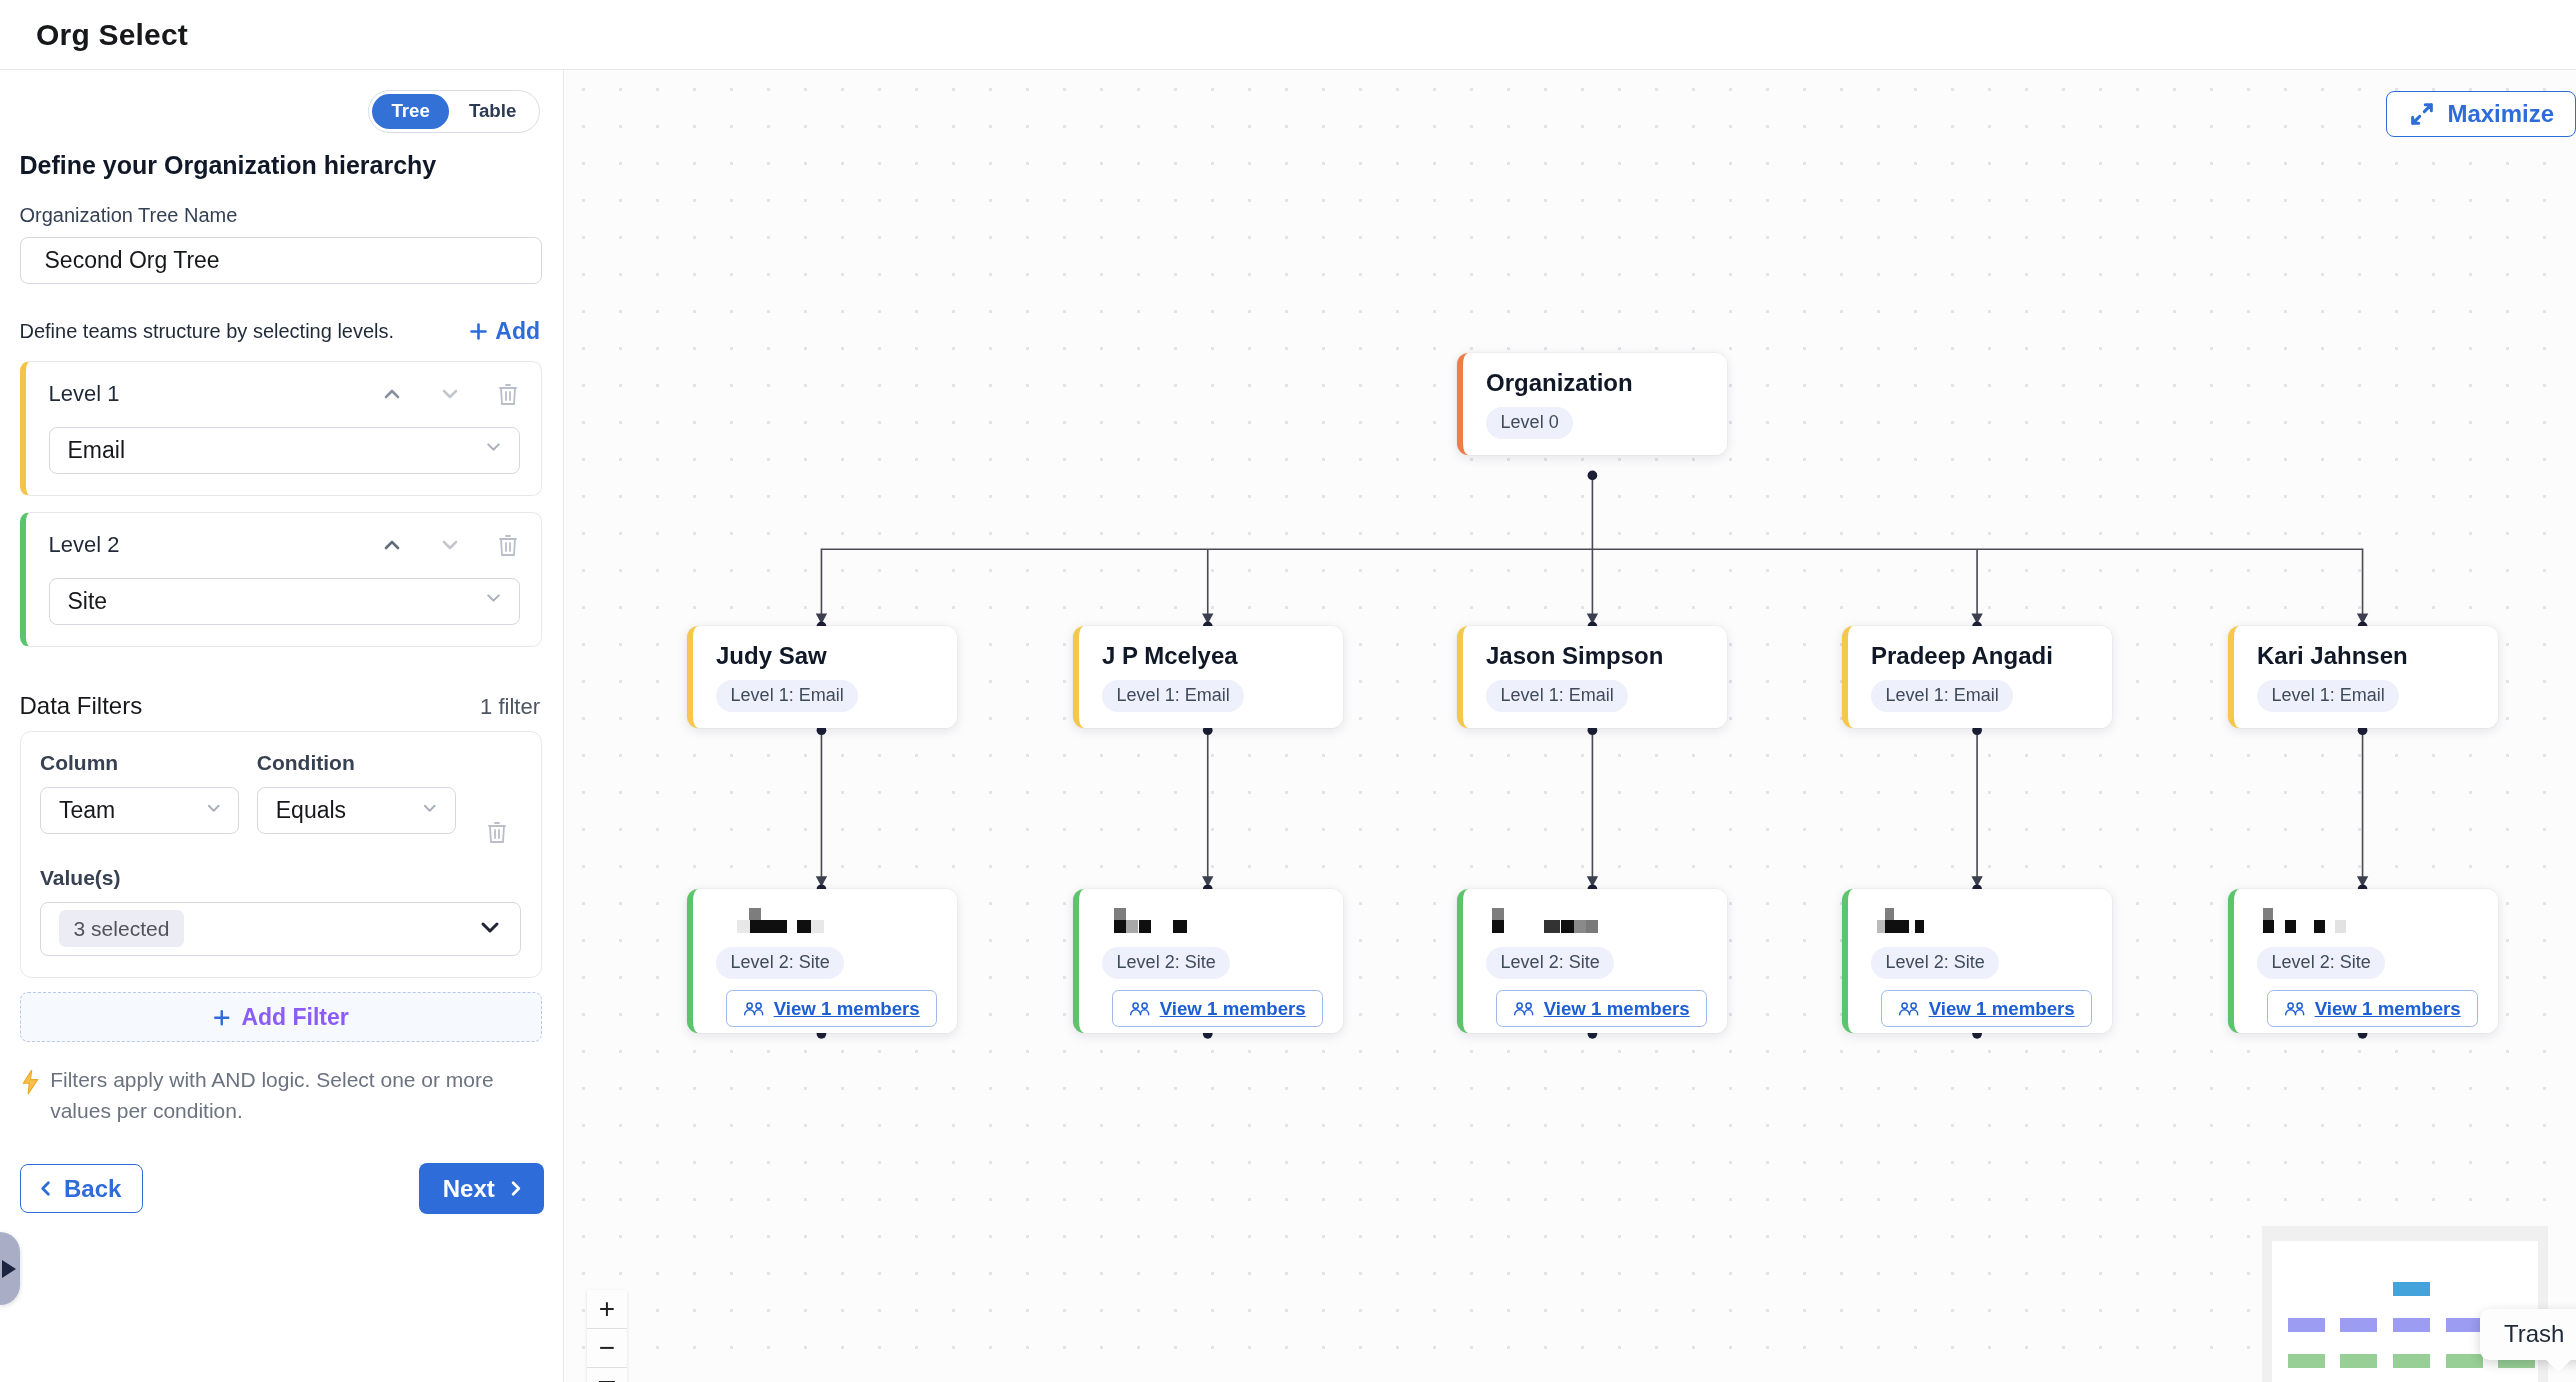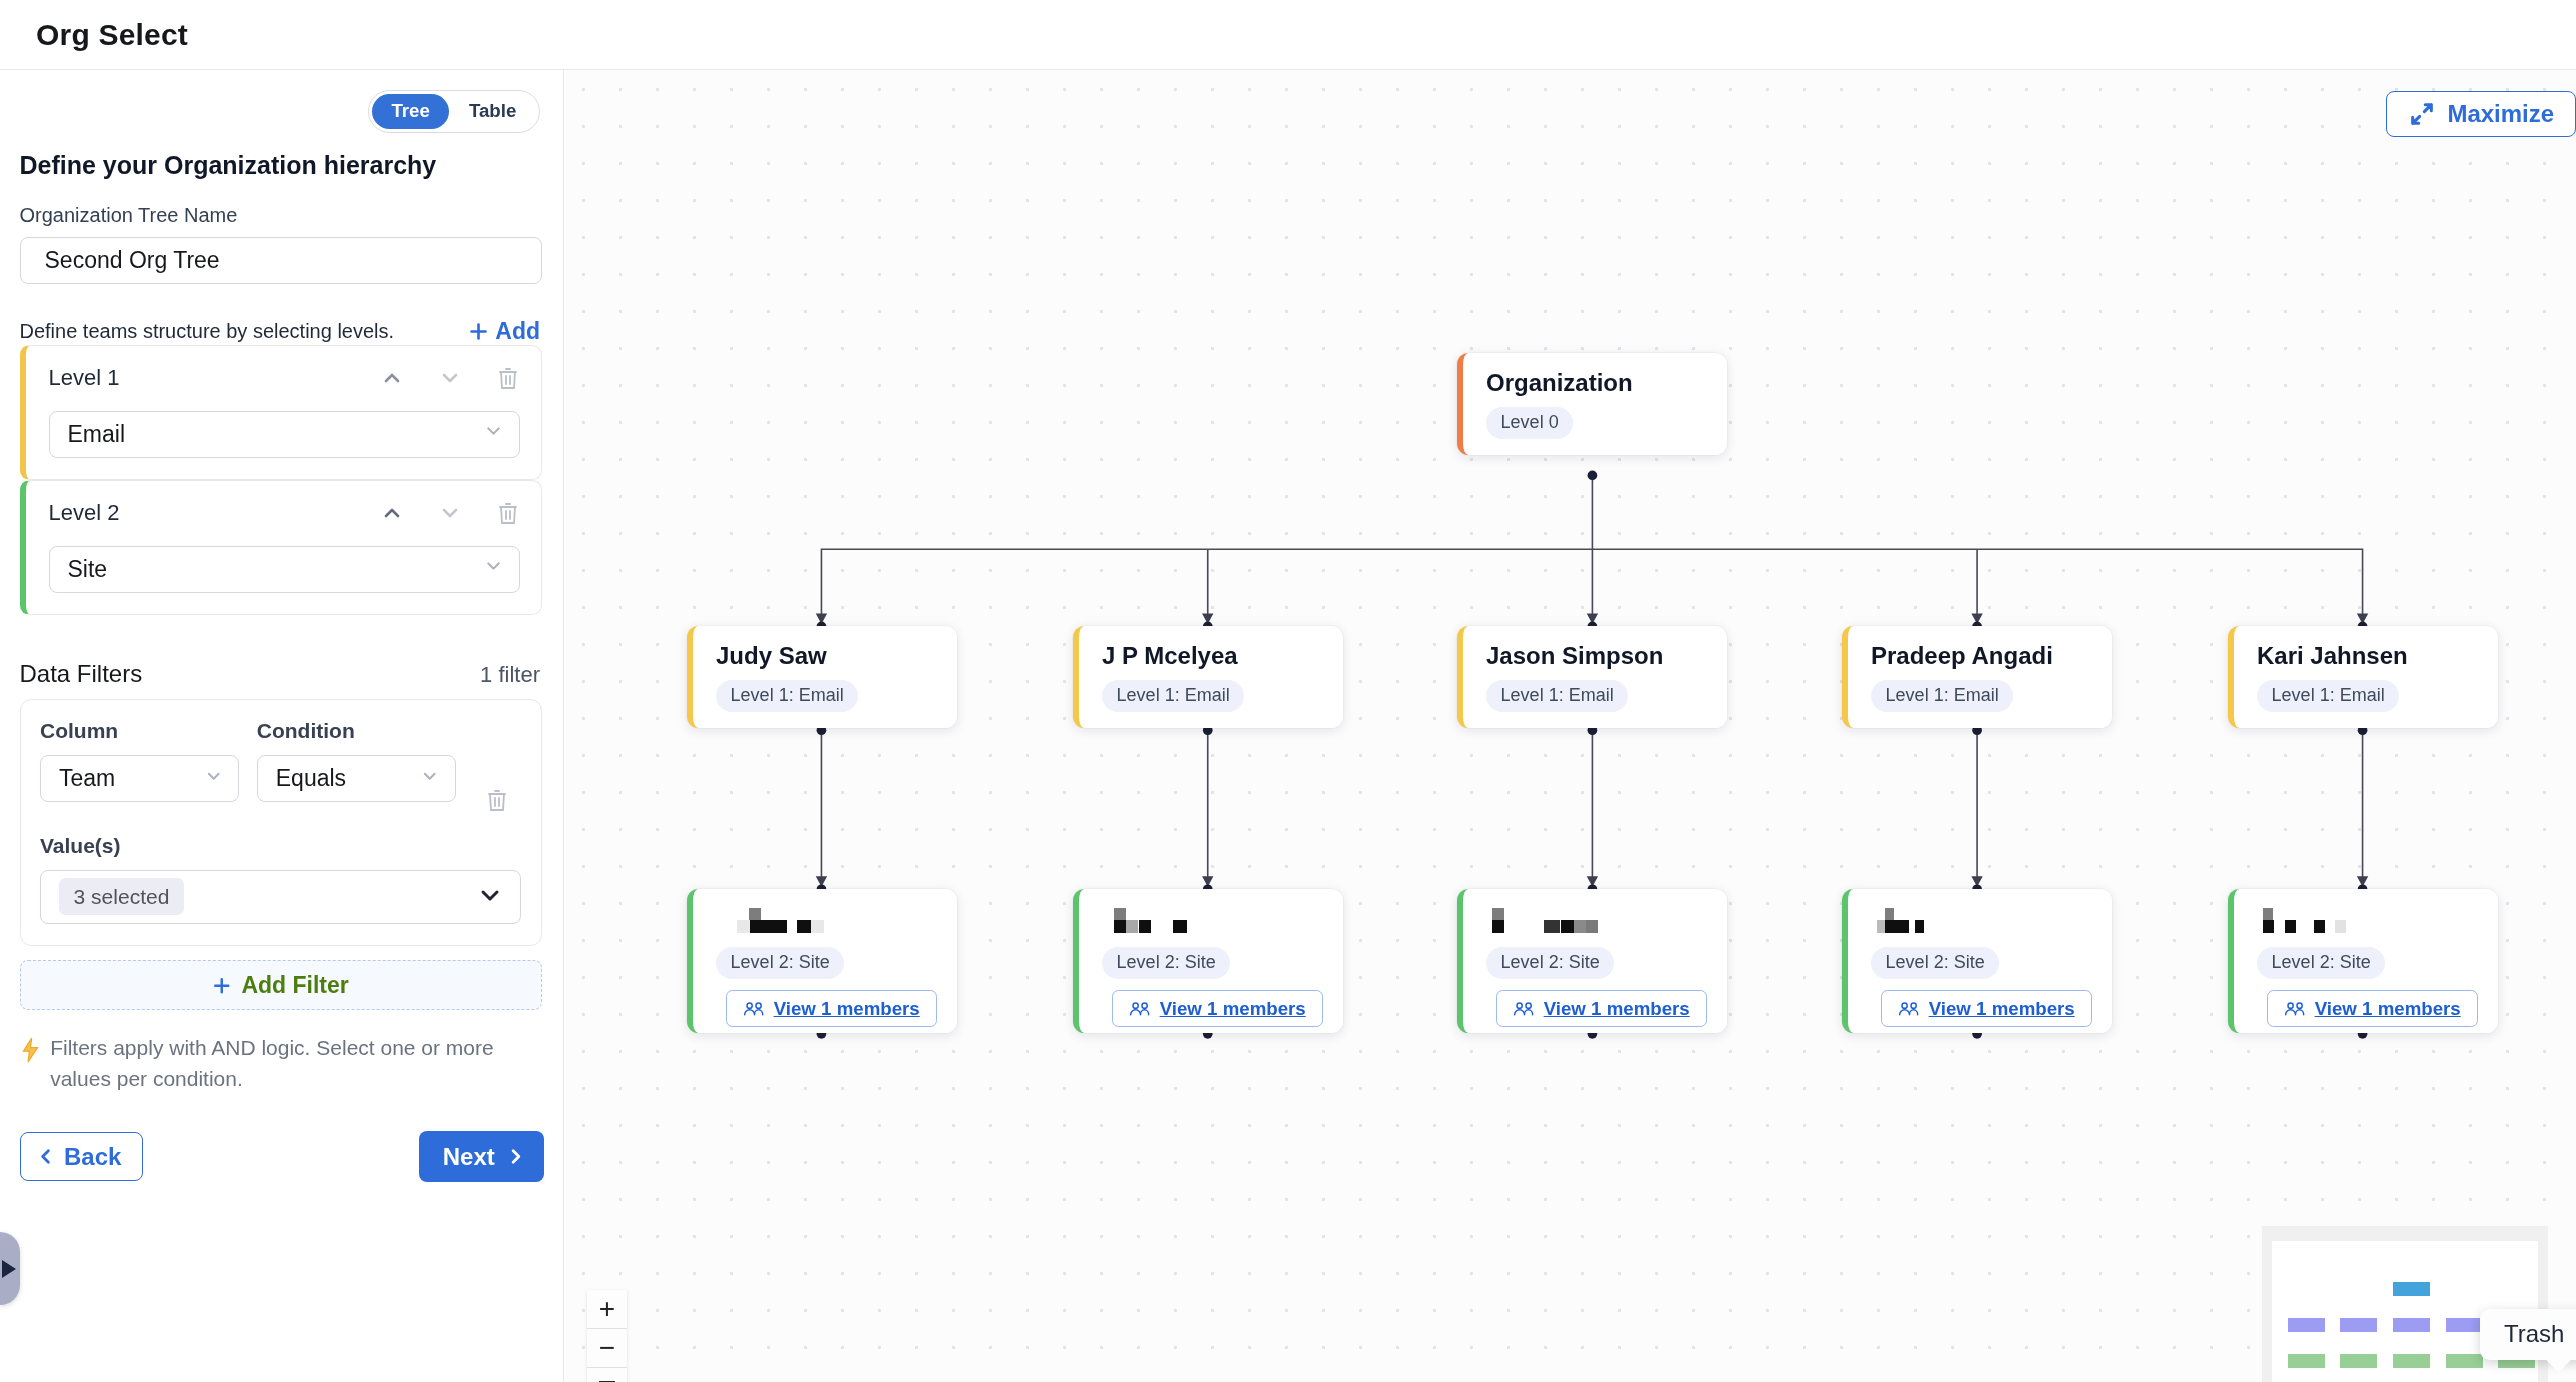--- a/index.html
+++ b/index.html
@@ -18,21 +18,21 @@
   .seg.active { background:#3471d6; color:#fff; }
 
   .panel-heading { margin-top:18px; font-size:25px; font-weight:700; color:#101828; }
   .field-label { margin-top:24px; font-size:20px; color:#344054; }
   .text-input { margin-top:9.7px; width:522px; height:47px; border:0.8px solid #d5d8de; border-radius:8px; font-size:23px; color:#17181c; padding:0 24px; font-family:"Liberation Sans", sans-serif; background:#fff; }
 
   .levels-row { margin-top:34px; display:flex; align-items:center; justify-content:space-between; }
   .levels-desc { font-size:20px; color:#1f2937; }
   .add-btn { display:flex; align-items:center; gap:6.5px; color:#2e6cd9; font-size:23px; font-weight:700; cursor:pointer; }
 
-  .level-card { width:522px; border:0.8px solid #e7e8ec; border-radius:9.7px; padding:19.5px 21px 21px 23px; background:#fff; }
+  .level-card { margin-top:16px; width:522px; border:0.8px solid #e7e8ec; border-radius:9.7px; padding:19.5px 21px 21px 23px; background:#fff; }
   .level-card.yellow { border-left:6.5px solid #f2c449; }
   .level-card.green  { border-left:6.5px solid #5cc46a; }
   .level-head { display:flex; align-items:center; }
   .level-name { font-size:22px; color:#1f2937; flex:1; }
   .icon-btn { margin-left:34px; cursor:pointer; display:flex; align-items:center; }
 
   .select { position:relative; margin-top:19.5px; height:47px; border:0.8px solid #d5d8de; border-radius:8px; background:#fff; display:flex; align-items:center; padding:0 18px; font-size:23px; color:#17181c; cursor:pointer; }
   .select .chev { position:absolute; right:14.6px; top:50%; transform:translateY(-50%); }
 
   .filters-row { margin-top:45px; display:flex; align-items:baseline; justify-content:space-between; }
@@ -41,21 +41,21 @@
   .filter-card { margin-top:11.4px; width:522px; border:0.8px solid #e7e8ec; border-radius:11.4px; padding:19.5px 19.5px 21px 19.5px; background:#fff; }
   .fc-grid { display:flex; }
   .fc-col { width:205px; margin-right:18px; }
   .fc-label { font-size:21px; font-weight:700; color:#374151; }
   .fc-col .select { margin-top:11.4px; }
   .fc-trash { width:49px; display:flex; align-items:flex-end; justify-content:center; padding-bottom:0; margin-top:68px; }
   .values-label { margin-top:21px; font-size:21px; font-weight:700; color:#374151; }
   .values-select { position:relative; margin-top:11.4px; height:54px; border:0.8px solid #d5d8de; border-radius:8px; display:flex; align-items:center; padding:0 18px; cursor:pointer; }
   .chip { background:#ececf4; border-radius:6.5px; padding:6.5px 14.6px; font-size:21px; color:#52525b; }
 
-  .add-filter { margin-top:14.6px; width:522px; height:50px; border:1.6px dashed #b9c8ea; background:#f6f9fe; border-radius:8px; display:flex; align-items:center; justify-content:center; gap:9.7px; color:#4d7c0f; font-size:23px; font-weight:700; cursor:pointer; }
+  .add-filter { margin-top:14.6px; width:522px; height:50px; border:1.6px dashed #b9c8ea; background:#f6f9fe; border-radius:8px; display:flex; align-items:center; justify-content:center; gap:9.7px; color:#8b5cf6; font-size:23px; font-weight:700; cursor:pointer; }
   .note { margin-top:23px; display:flex; gap:9.7px; font-size:21px; color:#6b7280; line-height:1.45; width:487px; }
   .note svg { flex:0 0 auto; margin-top:3.2px; }
 
   .nav-row { margin-top:37px; display:flex; align-items:center; justify-content:space-between; width:524px; }
   .back-btn { display:flex; align-items:center; gap:8px; border:1.6px solid #2e6cd9; border-radius:8px; background:#fff; color:#2e6cd9; font-size:24px; font-weight:700; padding:9.7px 21px 9.7px 16px; cursor:pointer; }
   .next-btn { display:flex; align-items:center; gap:9.7px; border:none; border-radius:8px; background:#2e6cd9; color:#fff; font-size:24px; font-weight:700; padding:11.4px 19.5px 11.4px 24px; cursor:pointer; }
 
   
   .canvas { position:absolute; left:565px; top:71px; right:0; bottom:0; background-color:#fcfcfd; background-image:radial-gradient(circle, #e3e3e8 1.8px, transparent 1.9px); background-size:37px 37px; }
   .maximize-btn { position:absolute; left:1821px; top:19.5px; display:flex; align-items:flex-end; gap:11.4px; background:#fff; border:1.6px solid #2e6cd9; border-radius:8px; padding:8px 21px; color:#2e6cd9; font-size:24px; font-weight:700; cursor:pointer; z-index:5; }

